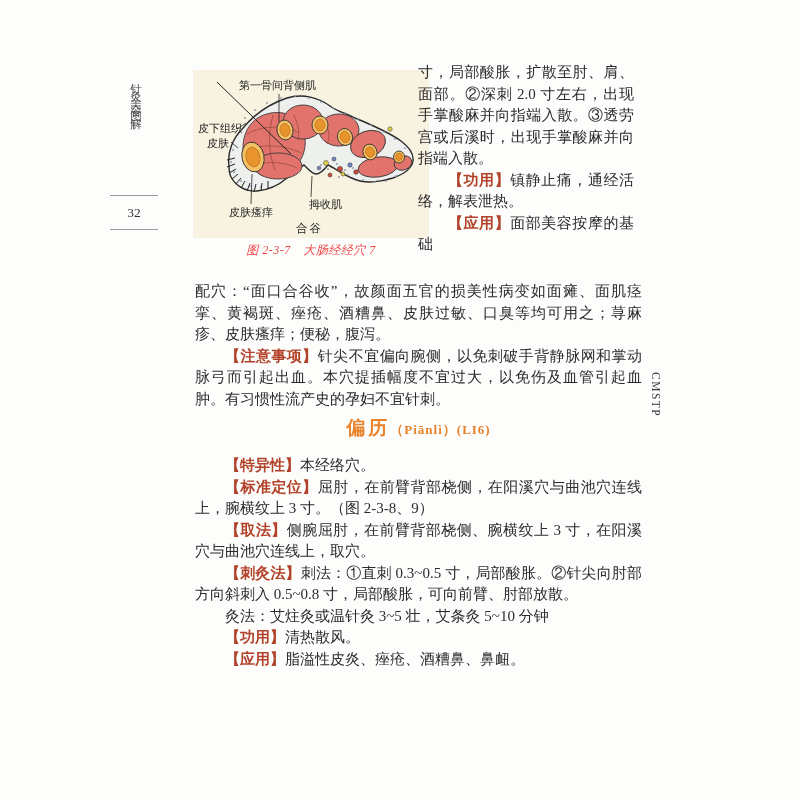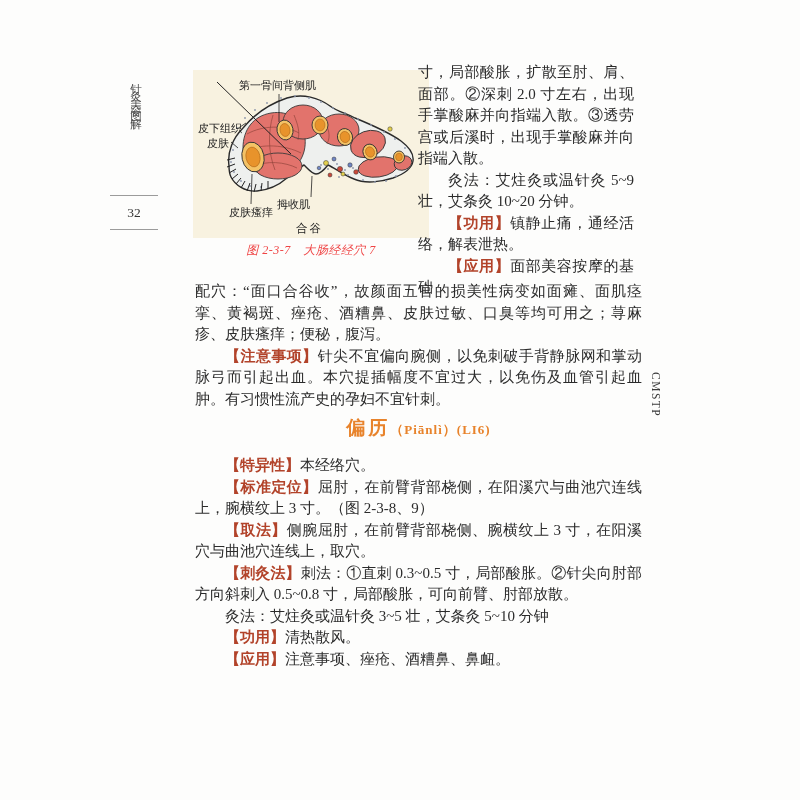--- a/index.html
+++ b/index.html
@@ -28,21 +28,21 @@
   }
 
   
   .figure{position:absolute;left:193px;top:70px;width:236px;height:198px;}
   .figure svg{position:absolute;left:0;top:0;}
   .fl{position:absolute;font-size:11px;line-height:12px;color:#1c1c1c;white-space:nowrap;}
   .fl-dorsal{left:46px;top:9px;}
   .fl-subq{left:5px;top:52px;}
   .fl-skin{left:14px;top:67px;}
   .fl-metacarpal{left:36px;top:136px;}
-  .fl-adductor{left:84px;top:128px;}
+  .fl-adductor{left:116px;top:128px;}
   .fl-hegu{left:103px;top:152px;font-size:11.5px;letter-spacing:2px;text-align:center;}
   .caption{
     position:absolute;left:0;top:172px;width:236px;text-align:center;
     font-size:12px;font-style:italic;color:#ef4444;letter-spacing:.5px;
   }
 
   
   .para{margin:0;font-size:15px;line-height:21.5px;text-align:justify;color:#2b2b2b;}
   .ind{text-indent:2em;}
   .slabel{color:#b2432a;font-weight:bold;}
@@ -197,39 +197,38 @@
     <div class="fl fl-subq">皮下组织</div>
     <div class="fl fl-skin">皮肤</div>
     <div class="fl fl-metacarpal">皮肤瘙痒</div>
     <div class="fl fl-adductor">拇收肌</div>
     <div class="fl fl-hegu">合谷</div>
     <div class="caption">图 2-3-7　大肠经经穴 7</div>
   </div>
 
   <div class="rcol">
     <p class="para"><span>寸，局部酸胀，扩散至肘、肩、面部。②深刺 2.0 寸左右，出现手掌酸麻并向指端入散。③透劳宫或后溪时，出现手掌酸麻并向指端入散。</span></p>
-    <p class="para ind"><span>灸法：艾炷灸或温针灸 5~9 壮，艾条灸 10~20 分钟。</span></p>
     <p class="para ind"><span class="slabel">【功用】</span><span>镇静止痛，通经活络，解表泄热。</span></p>
     <p class="para ind"><span class="slabel">【应用】</span><span>面部美容按摩的基础</span></p>
   </div>
 
   <div class="fullw">
     <p class="para"><span>配穴：“面口合谷收”，故颜面五官的损美性病变如面瘫、面肌痉挛、黄褐斑、痤疮、酒糟鼻、皮肤过敏、口臭等均可用之；荨麻疹、皮肤瘙痒；便秘，腹泻。</span></p>
     <p class="para ind"><span class="slabel">【注意事项】</span><span>针尖不宜偏向腕侧，以免刺破手背静脉网和掌动脉弓而引起出血。本穴提插幅度不宜过大，以免伤及血管引起血肿。有习惯性流产史的孕妇不宜针刺。</span></p>
   </div>
 
   <h2 class="heading">
     <span class="hname">偏历</span><span class="hsub">（Piānlì）(LI6)</span>
   </h2>
 
   <div class="sections">
     <p class="para ind"><span class="slabel">【特异性】</span><span>本经络穴。</span></p>
     <p class="para ind"><span class="slabel">【标准定位】</span><span>屈肘，在前臂背部桡侧，在阳溪穴与曲池穴连线上，腕横纹上 3 寸。（图 2-3-8、9）</span></p>
     <p class="para ind"><span class="slabel">【取法】</span><span>侧腕屈肘，在前臂背部桡侧、腕横纹上 3 寸，在阳溪穴与曲池穴连线上，取穴。</span></p>
     <p class="para ind"><span class="slabel">【刺灸法】</span><span>刺法：①直刺 0.3~0.5 寸，局部酸胀。②针尖向肘部方向斜刺入 0.5~0.8 寸，局部酸胀，可向前臂、肘部放散。</span></p>
     <p class="para ind"><span class="slabel"></span><span>灸法：艾炷灸或温针灸 3~5 壮，艾条灸 5~10 分钟</span></p>
     <p class="para ind"><span class="slabel">【功用】</span><span>清热散风。</span></p>
-    <p class="para ind"><span class="slabel">【应用】</span><span>注意事项、痤疮、酒糟鼻、鼻衄。</span></p>
+    <p class="para ind"><span class="slabel">【应用】</span><span>脂溢性皮炎、痤疮、酒糟鼻、鼻衄。</span></p>
   </div>
 
   <div class="watermark">CMSTP</div>
 
 </div>
 
 </body></html>

